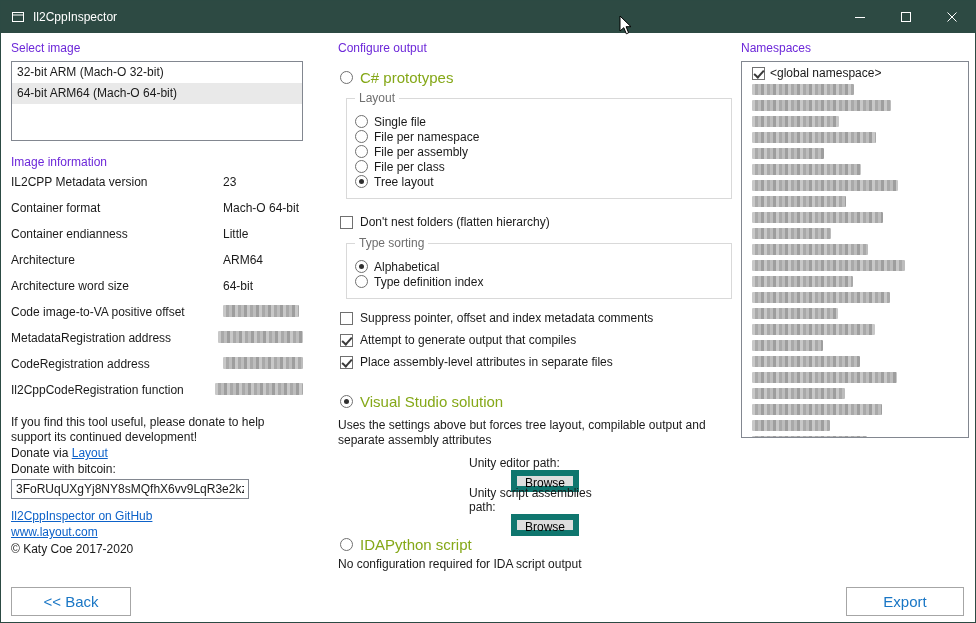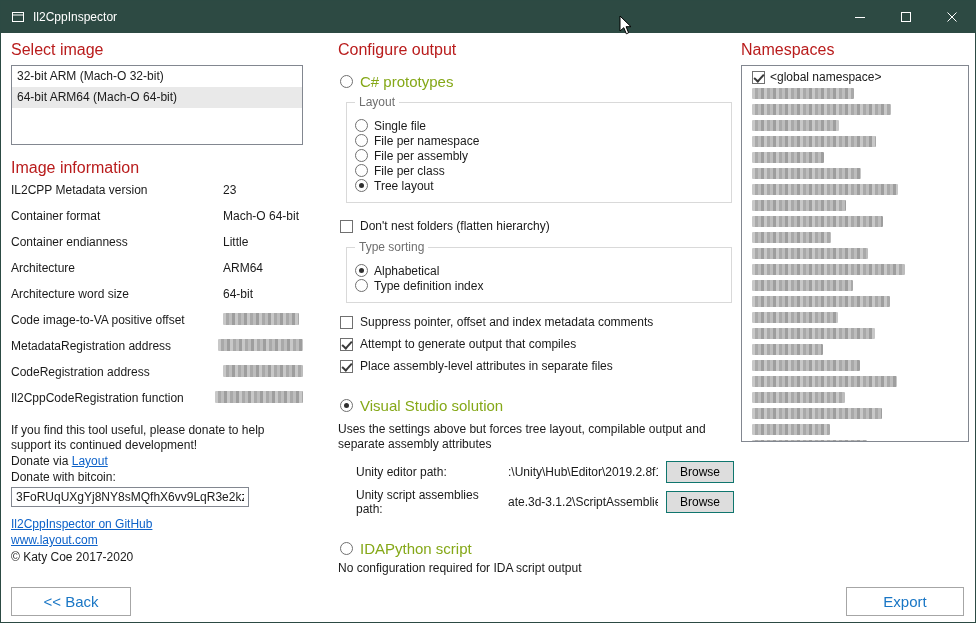--- a/index.html
+++ b/index.html
@@ -9,21 +9,21 @@
 
   
   .titlebar{position:absolute;top:0;left:0;right:0;height:32px;background:#2d4a43;display:flex;align-items:center;color:#fff;}
   .app-icon{margin-left:10px;display:inline-flex;}
   .title{margin-left:8px;font-size:12px;}
   .win-controls{margin-left:auto;display:flex;height:32px;}
   .win-btn{width:46px;height:32px;display:flex;align-items:center;justify-content:center;}
 
   .cursor{position:absolute;left:618px;top:14px;z-index:50;}
 
-  .heading{font-size:16px;color:#b91c1c;margin-top:8px;}
+  .heading{font-size:12px;color:#6d28d9;margin-top:8px;}
 
   
   .col-left{position:absolute;left:10px;top:32px;width:292px;height:591px;}
   .col-mid{position:absolute;left:337px;top:32px;width:396px;height:591px;}
   .col-right{position:absolute;left:740px;top:32px;width:228px;height:591px;}
 
   
   .listbox{border:1px solid #828790;background:#fff;}
   #image-list{height:80px;margin-top:6px;overflow:hidden;}
   .list-item{height:21px;line-height:21px;padding-left:5px;white-space:nowrap;}
@@ -54,24 +54,24 @@
   .radio.selected::after{content:"";position:absolute;left:3px;top:3px;width:5px;height:5px;border-radius:50%;background:#303030;}
   .checkbox{width:13px;height:13px;min-width:13px;border:1px solid #707070;background:#fff;display:inline-block;position:relative;}
   .checkbox.checked::after{content:"";position:absolute;left:1px;top:2px;width:8px;height:4px;border-left:2px solid #3a3a3a;border-bottom:2px solid #3a3a3a;transform:rotate(-48deg);}
   .groupbox{position:relative;border:1px solid #d9d9d9;margin:12px 0 0 8px;width:386px;padding:15px 8px 9px 8px;}
   .group-title{position:absolute;top:-8px;left:8px;background:#fff;padding:0 4px;color:#6f6f6f;font-size:12px;}
   .radio-row{display:flex;align-items:center;gap:6px;height:15px;}
   .check-row{display:flex;align-items:center;gap:7px;height:18px;margin-top:4px;padding-left:2px;}
   .check-row.flatten{margin-top:14px;}
   #output-checkboxes{margin-top:10px;}
   .desc{margin-top:8px;line-height:15px;}
-  .path-row{display:flex;align-items:center;margin-top:8px;padding-left:18px;height:24px;}
+  .path-row{display:flex;align-items:center;margin-top:8px;padding-left:18px;height:24px;flex-direction:column;}
   .path-label{width:152px;}
   .path-value{flex:1;text-align:right;margin-right:8px;white-space:nowrap;overflow:hidden;}
-  .browse-btn{width:68px;height:22px;background:#ddd;border:1px solid #0f766e;font-size:12px;font-family:inherit;color:#000;cursor:pointer;}
+  .browse-btn{width:68px;height:22px;background:#ddd;border:6px solid #0f766e;font-size:12px;font-family:inherit;color:#000;cursor:pointer;}
 
   
   #namespace-list{height:377px;margin-top:6px;overflow:hidden;padding-top:3px;}
   .ns-item{height:16px;display:flex;align-items:center;gap:5px;padding-left:10px;}
   .ns-item.with-expander{padding-left:3px;}
   .ns-item.indented{padding-left:21px;justify-content:space-between;}
   .expander{width:0;height:0;border-top:4px solid transparent;border-bottom:4px solid transparent;border-left:5px solid #8a8a8a;margin-right:1px;}
   .ns-label{white-space:nowrap;}
   .ns-redacted{height:11px;}
 </style>

